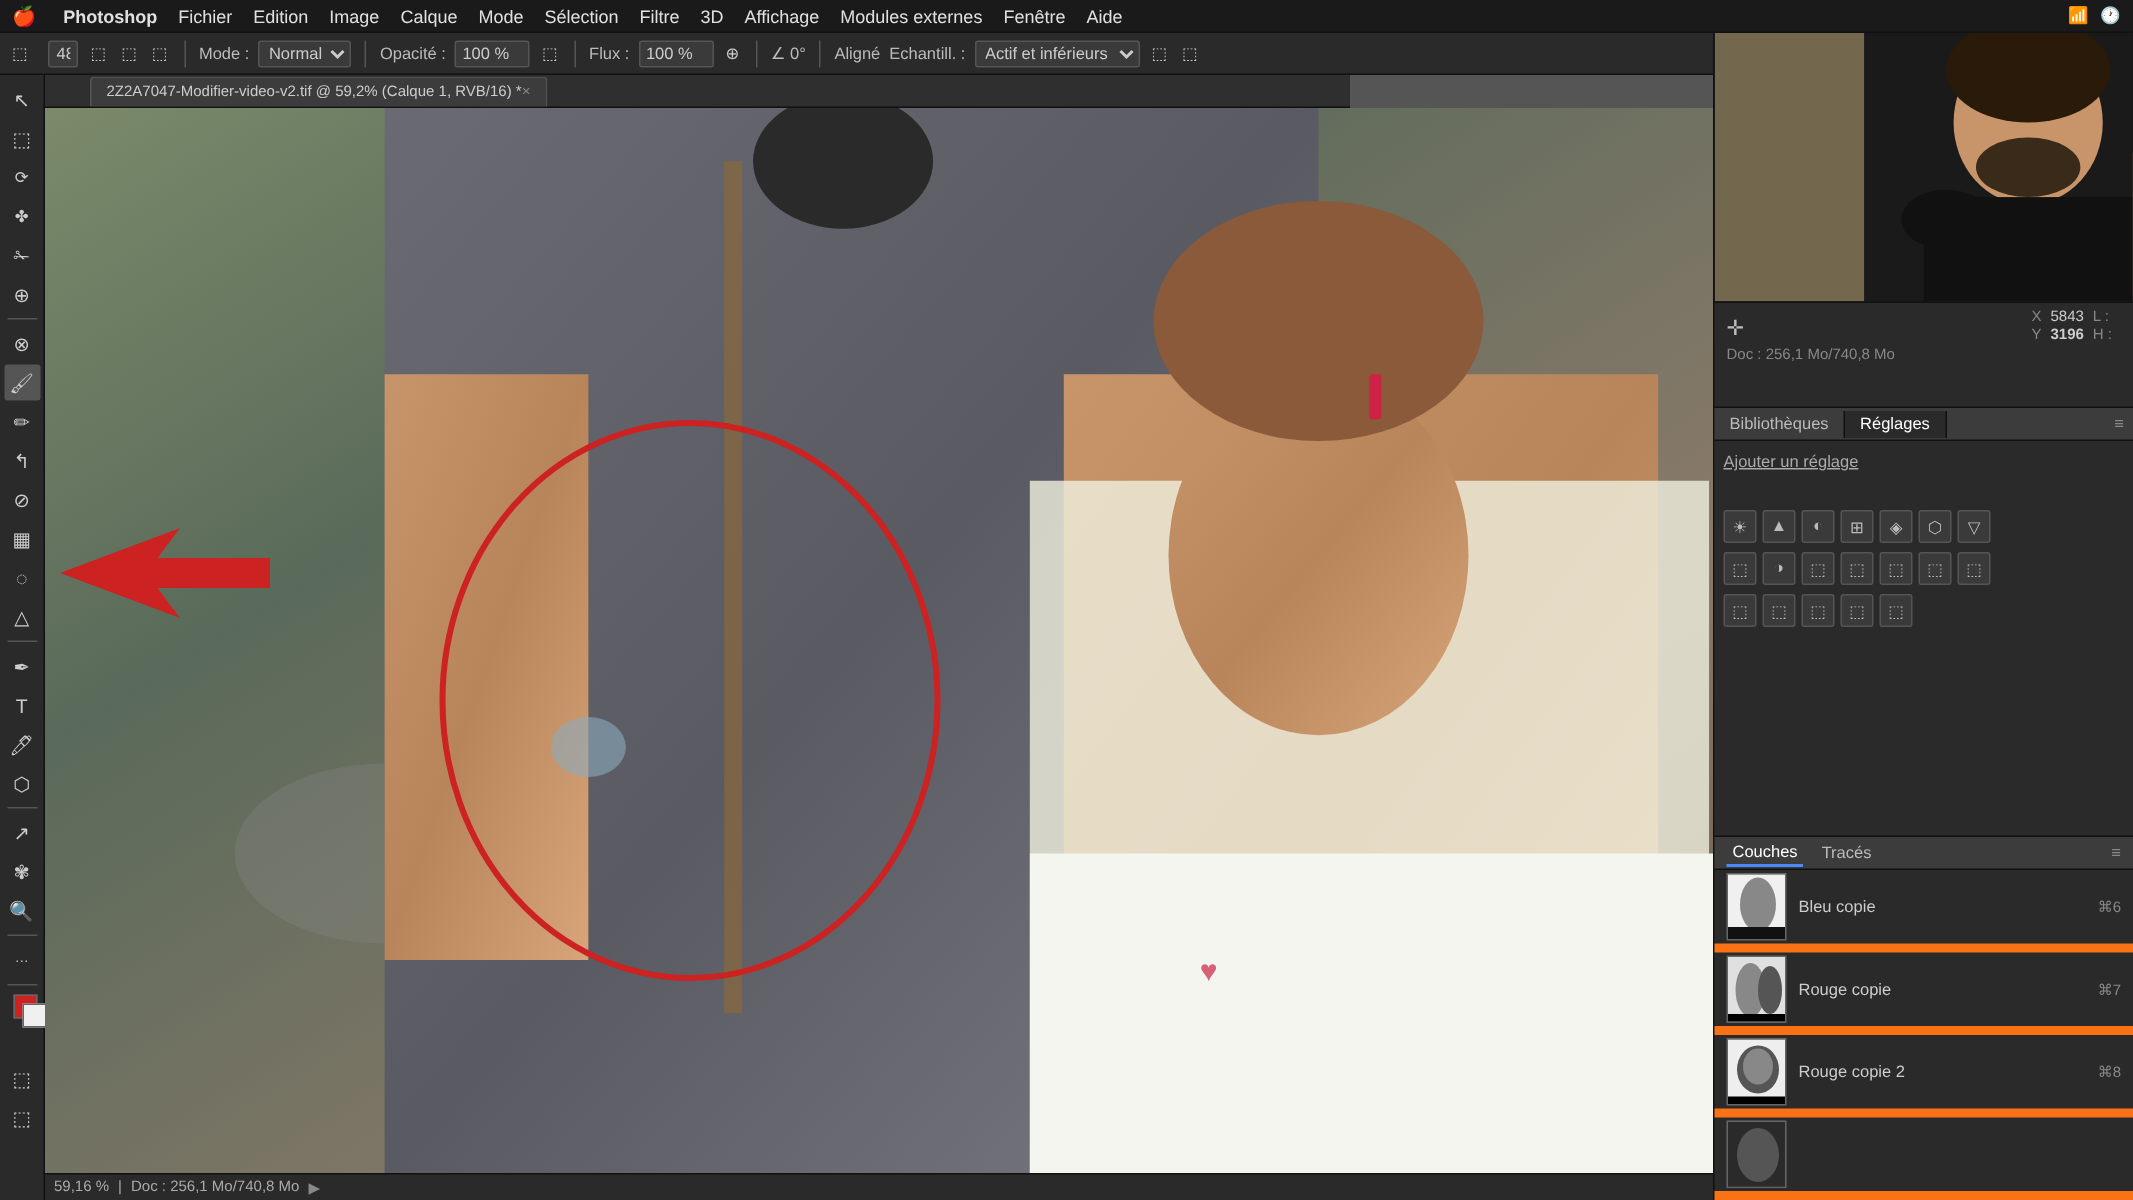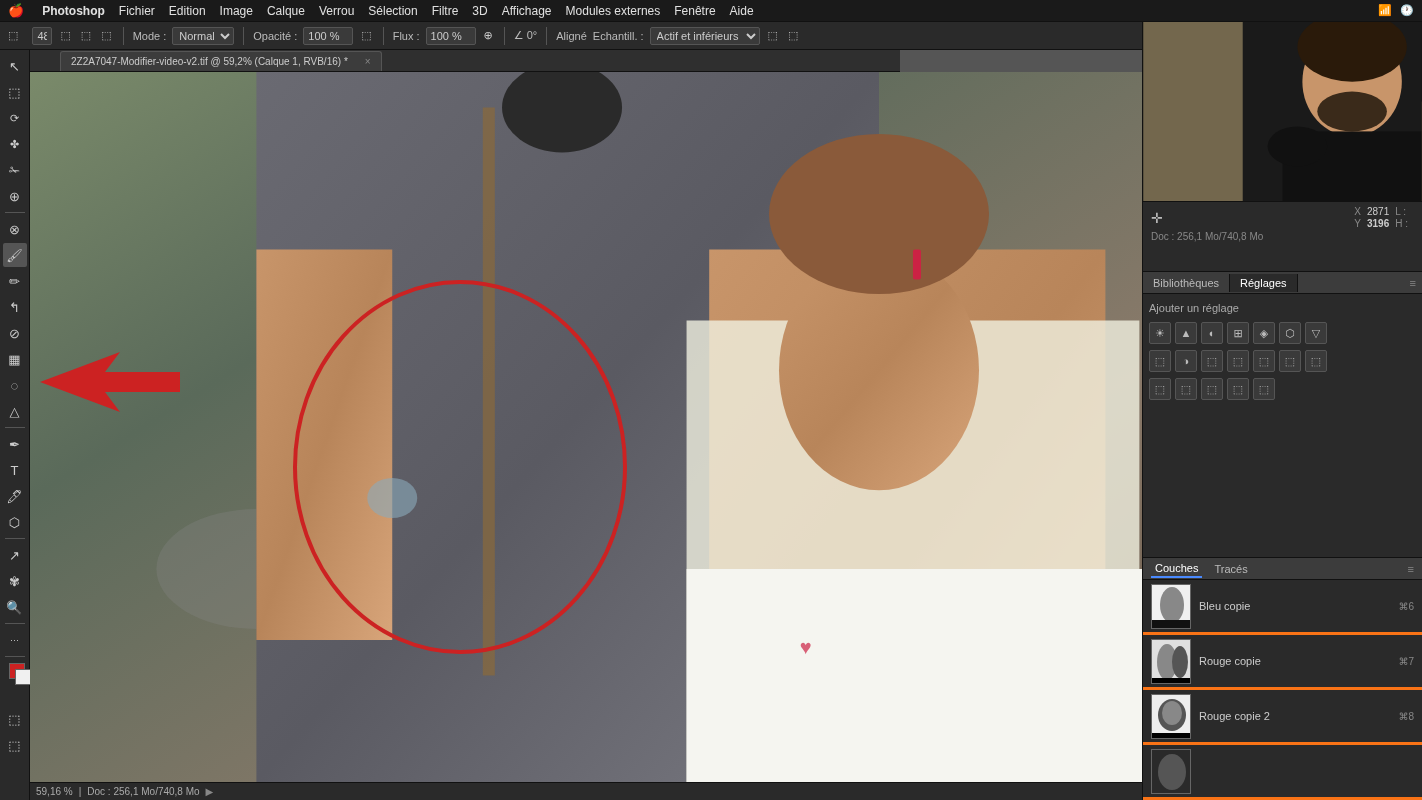--- a/index.html
+++ b/index.html
@@ -37,21 +37,21 @@
       height: 18px; border-radius: 2px; padding: 0 2px;
     }
 
     
     #tabbar {
       width: 870px; height: 22px; background: #2f2f2f; display: flex; align-items: center;
       padding: 0 0 0 30px; border-bottom: 1px solid #111;
     }
     #tabbar .tab {
       background: #3c3c3c; border: 1px solid #555; border-bottom: none;
-      padding: 2px 10px; font-size: 11px; color: #ccc; display: flex; align-items: center; gap: 17px;
+      padding: 2px 10px; font-size: 11px; color: #ccc; display: flex; align-items: center; gap: 0;
       height: 20px; border-radius: 3px 3px 0 0;
     }
     #tabbar .tab .close-x { cursor: pointer; color: #888; font-size: 10px; }
 
     
     #main-layout { display: flex; width: 100%; height: calc(800px - 50px); }
 
     
     #left-toolbar {
       width: 30px; background: #2a2a2a; border-right: 1px solid #111;
@@ -163,41 +163,41 @@
       padding: 3px 10px; font-size: 11px; color: #bbb; cursor: pointer;
       border-right: 1px solid #111;
     }
     .adj-tab.active { background: #2a2a2a; color: #fff; border-bottom: none; }
     .adj-tab-close { margin-left: auto; padding: 0 6px; cursor: pointer; color: #888; font-size: 11px; }
 
     
     #adj-content {
       flex: 1; background: #2a2a2a; padding: 8px 6px;
     }
-    .adj-subtitle { font-size: 11px; color: #aaa; margin-bottom: 8px; }
+    .adj-subtitle { font-size: 11px; color: #aaa; margin-bottom: 26px; text-decoration: underline; }
     .adj-icons-row {
       display: flex; flex-wrap: wrap; gap: 4px; margin-bottom: 6px;
     }
     .adj-icon-btn {
       width: 22px; height: 22px; background: #3a3a3a; border: 1px solid #555;
       border-radius: 2px; cursor: pointer; display: flex; align-items: center;
       justify-content: center; font-size: 11px; color: #bbb;
     }
     #couches-header {
       height: 22px; background: #3c3c3c; display: flex; align-items: center;
       padding: 0 8px; border-bottom: 1px solid #111; gap: 8px;
     }
     .couches-tab {
       font-size: 11px; color: #bbb; cursor: pointer; padding: 2px 4px;
     }
     .couches-tab.active { color: #fff; border-bottom: 2px solid #4a8aff; }
     .couches-close { margin-left: auto; cursor: pointer; color: #888; font-size: 11px; }
     .couche-item {
       height: 55px; display: flex; align-items: center; padding: 16px 8px; gap: 8px;
-      border-bottom: 3px solid #f97316; cursor: pointer;
+      border-bottom: 6px solid #f97316; cursor: pointer;
     }
     .couche-thumb {
       width: 40px; height: 45px; background: #555; border: 1px solid #666;
       flex-shrink: 0; overflow: hidden;
     }
     .couche-thumb-bleu { background: linear-gradient(180deg, #f5f5f5 0%, #888 40%, #222 100%); }
     .couche-thumb-rouge { background: linear-gradient(180deg, #ddd 0%, #888 50%, #111 100%); }
     .couche-thumb-rouge2 { background: linear-gradient(180deg, #eee 0%, #666 50%, #000 100%); }
     .couche-name { font-size: 11px; color: #ccc; flex: 1; }
     .couche-shortcut { font-size: 10px; color: #888; }
@@ -205,21 +205,21 @@
 </head>
 <body>
 
 <div id="menubar">
   <span class="apple-icon">🍎</span>
   <span class="menu-item bold">Photoshop</span>
   <span class="menu-item">Fichier</span>
   <span class="menu-item">Edition</span>
   <span class="menu-item">Image</span>
   <span class="menu-item">Calque</span>
-  <span class="menu-item">Verrou</span>
+  <span class="menu-item">Mode</span>
   <span class="menu-item">Sélection</span>
   <span class="menu-item">Filtre</span>
   <span class="menu-item">3D</span>
   <span class="menu-item">Affichage</span>
   <span class="menu-item">Modules externes</span>
   <span class="menu-item">Fenêtre</span>
   <span class="menu-item">Aide</span>
   <div class="menu-spacer"></div>
   <div class="menu-right">
     <span class="sys-icon">📶</span>
@@ -502,21 +502,21 @@
     </svg>
   </div>
 
   <div style="height:70px;padding:4px 8px;border-bottom:1px solid #111;flex-shrink:0;">
     <div style="display:flex;gap:2px;margin-bottom:2px;">
       <button style="background:none;border:none;color:#bbb;font-size:14px;cursor:pointer;">✛</button>
       <div style="flex:1;"></div>
       <div style="display:flex;flex-direction:column;gap:1px;">
         <div style="display:flex;gap:6px;">
           <span style="font-size:10px;color:#888;">X</span>
-          <span style="font-size:10px;color:#ccc;">2871</span>
+          <span style="font-size:10px;color:#ccc;">5843</span>
           <span style="font-size:10px;color:#888;">L :</span>
           <span style="font-size:10px;color:#ccc;"></span>
         </div>
         <div style="display:flex;gap:6px;">
           <span style="font-size:10px;color:#888;">Y</span>
           <span style="font-size:10px;color:#ccc;font-weight:bold;">3196</span>
           <span style="font-size:10px;color:#888;">H :</span>
           <span style="font-size:10px;color:#ccc;"></span>
         </div>
       </div>

